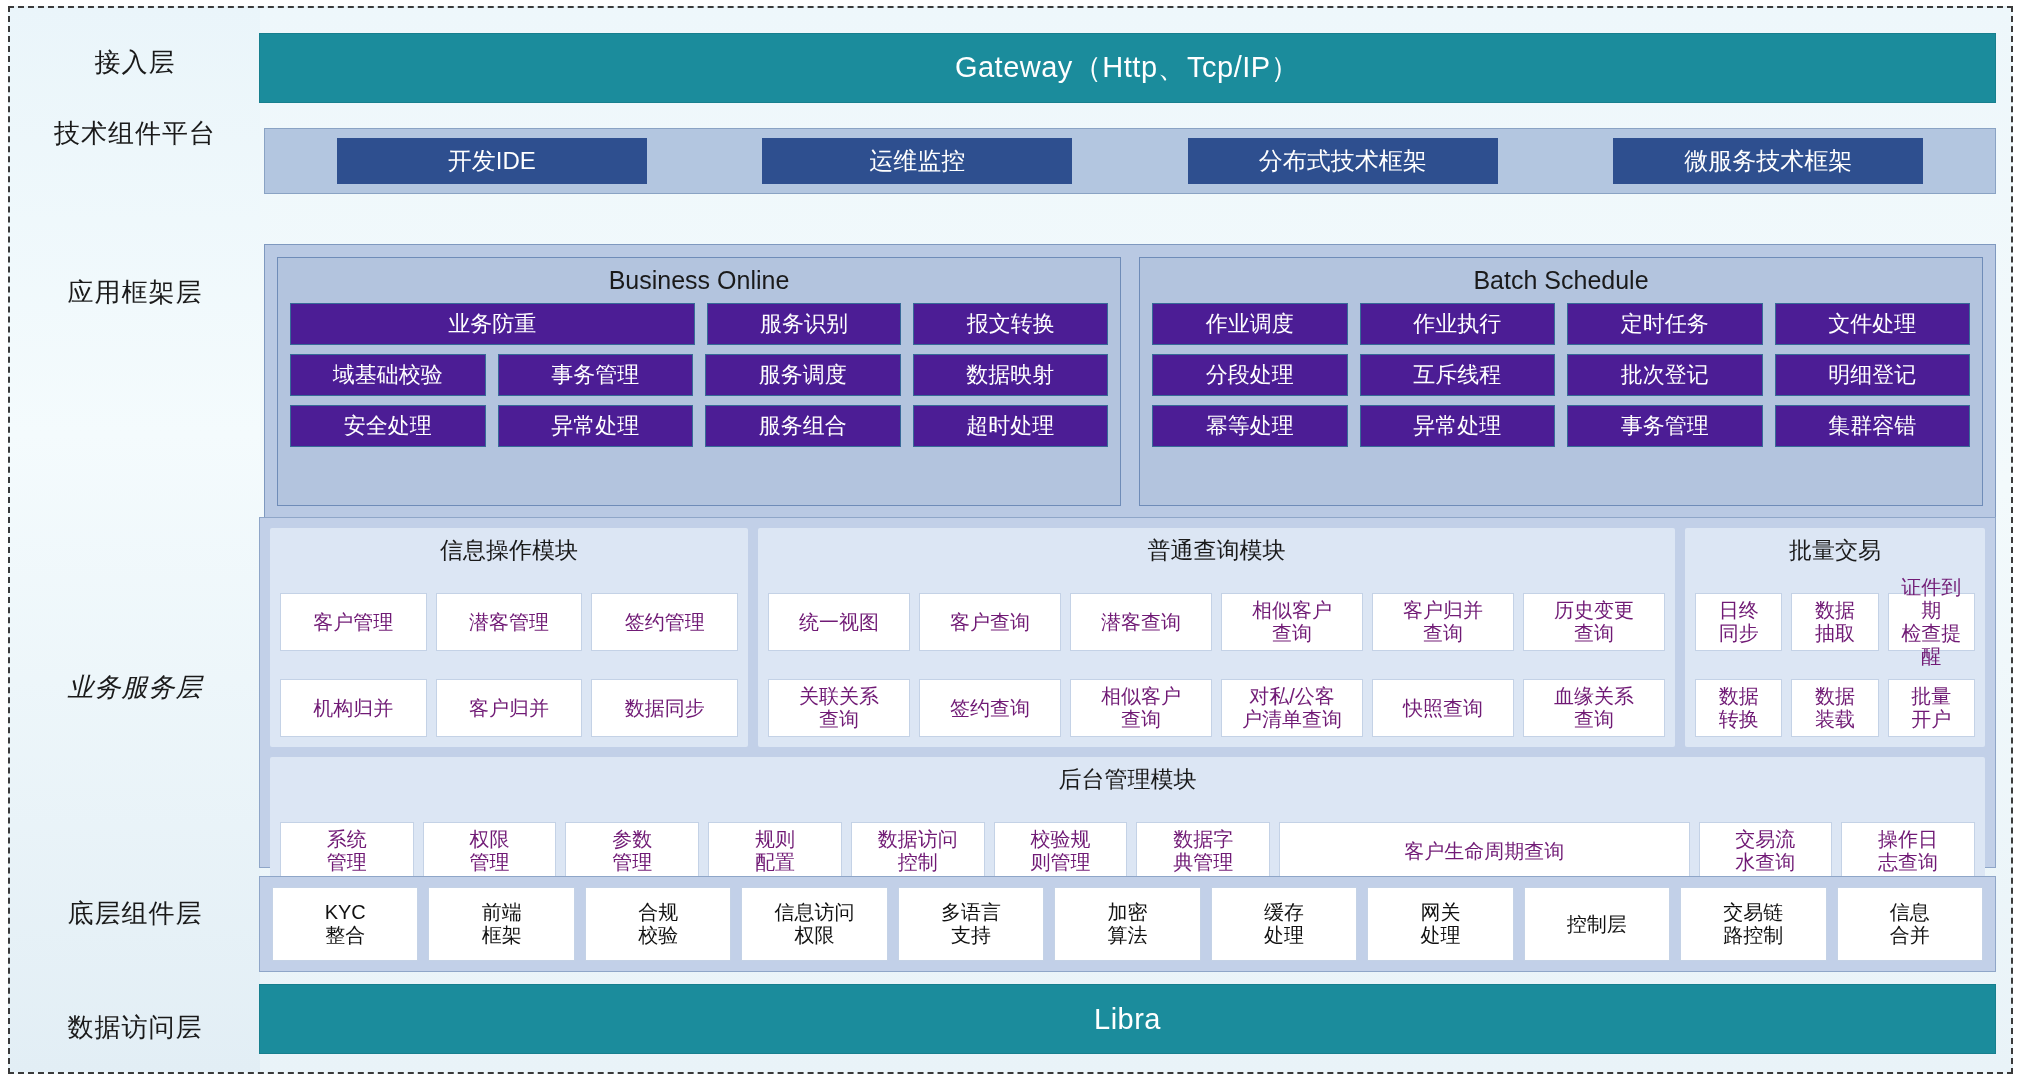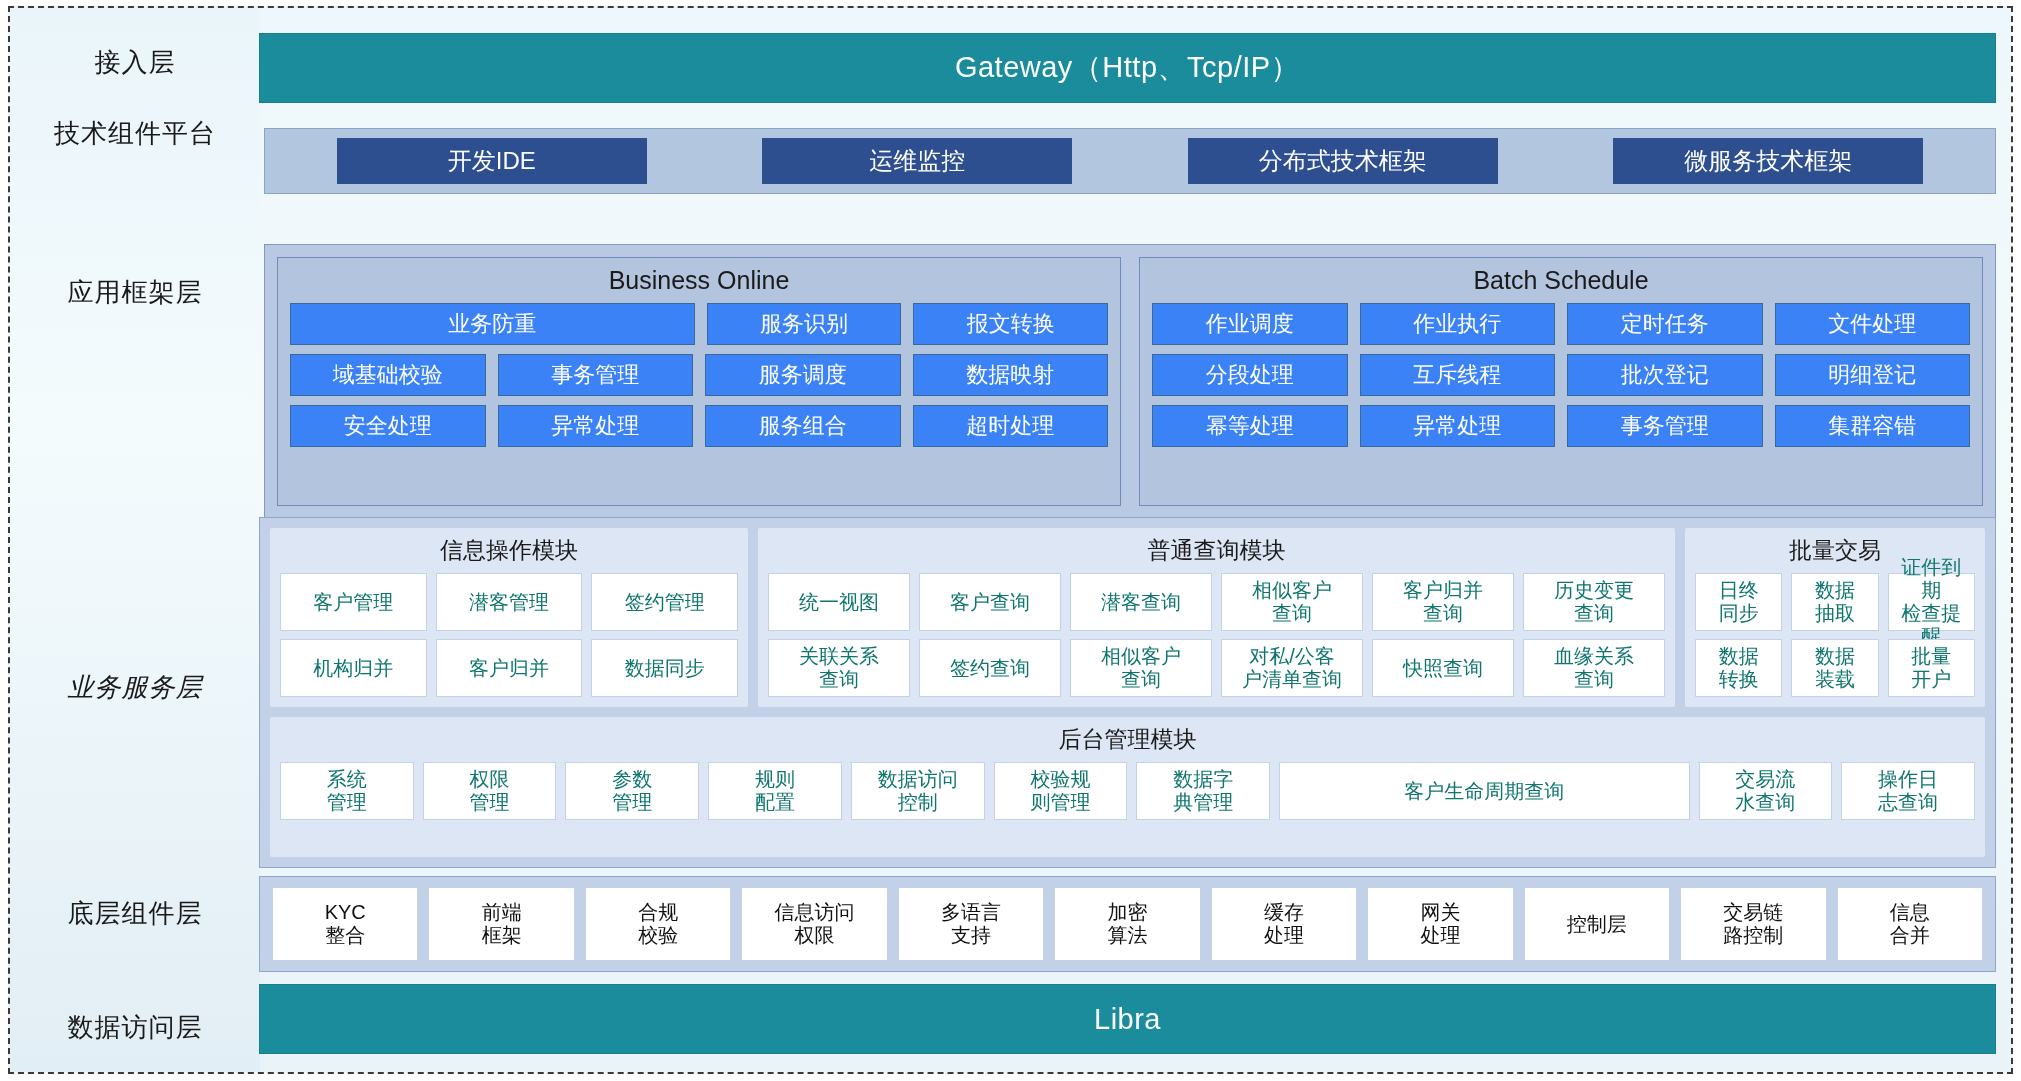--- a/index.html
+++ b/index.html
@@ -86,21 +86,21 @@
   }
   .fwtitle {
     text-align: center;
     font-size: 25px;
     color: #1a1a1a;
     margin: 2px 0 8px 0;
   }
   .fwgrid { display: flex; flex-direction: column; gap: 9px; }
   .fwrow { display: flex; gap: 12px; }
   .fwcell {
-    background: #3b82f6;
+    background: #4c1d95;
     border: 1px solid #376a98;
     color: #ffffff;
     font-size: 22px;
     height: 42px;
     flex: 1 1 0;
     display: flex; align-items: center; justify-content: center;
     white-space: nowrap;
   }
   .fwcell.span2 { flex: 2.09 1 0; }
 
@@ -125,28 +125,29 @@
     text-align: center;
     font-size: 23px;
     color: #1a1a1a;
     margin: 3px 0 7px 0;
   }
   .bsgrid { display: flex; flex-direction: column; gap: 8px; }
   .bsline { display: flex; gap: 9px; }
   .bscell {
     background: #ffffff;
     border: 1px solid #c4d2e6;
-    color: #0f766e;
+    color: #701a75;
     font-size: 20px;
     line-height: 1.14;
     height: 58px;
     flex: 1 1 0;
     display: flex; align-items: center; justify-content: center;
     text-align: center;
     padding: 2px 3px;
+    margin-top: 20px;
   }
   .bscell.grow3 { flex: 3.2 1 0; }
 
   
   .blouter {
     background: #c2d0e8;
     border: 1px solid #8fa6c8;
     padding: 10px 12px;
     display: flex; gap: 10px;
   }

